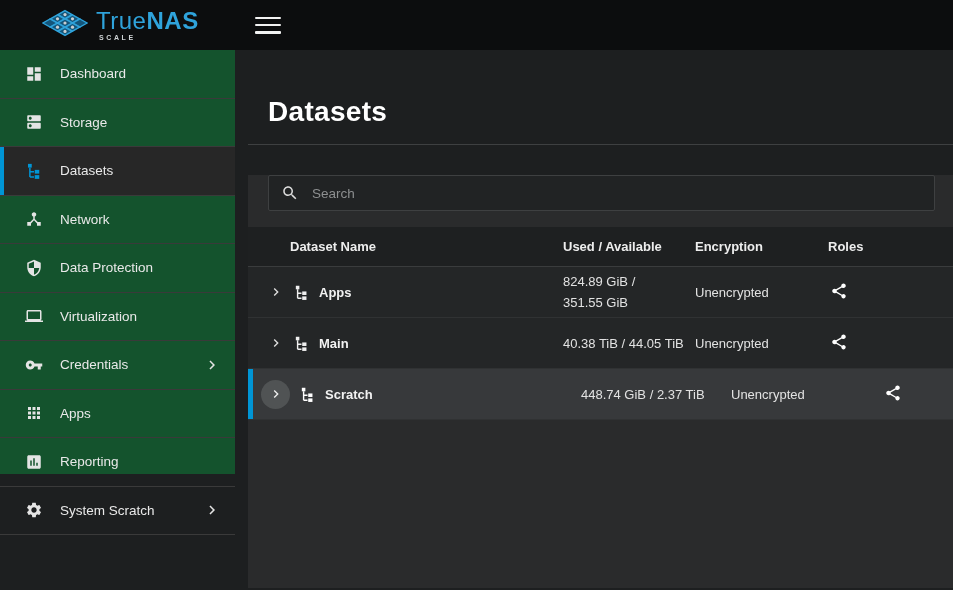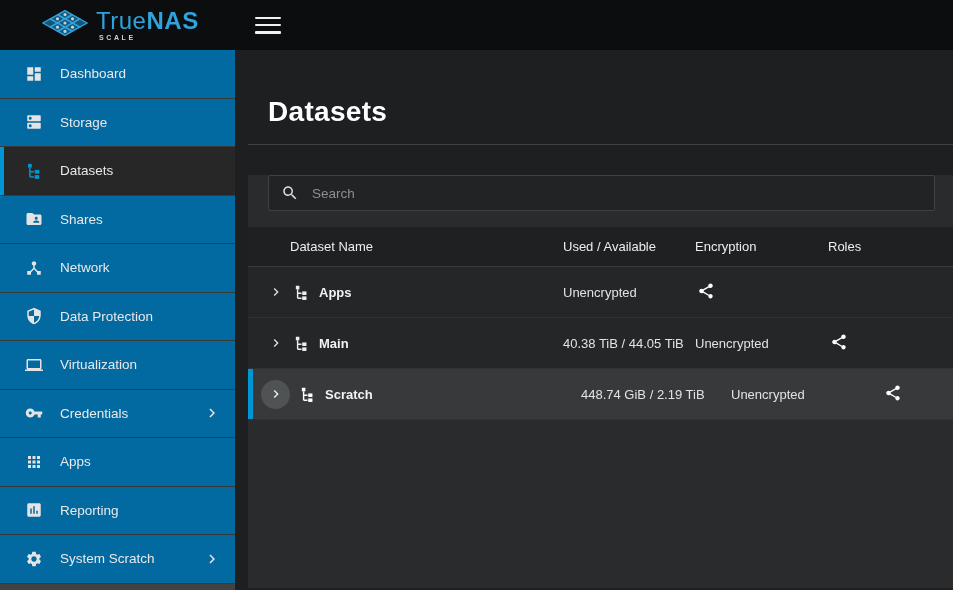--- a/index.html
+++ b/index.html
@@ -17,22 +17,22 @@
   .logo-block{ flex:0 0 235px; display:flex; align-items:center; padding-left:42px; cursor:pointer;}
   .logo-text{ margin-left:8px; line-height:1; }
   .logo-line{ font-size:24px; color:#2fa3db; letter-spacing:.5px;}
   .logo-line .lt-reg{ font-weight:400; }
   .logo-line .lt-bold{ font-weight:700; }
   .logo-sub{ display:block; font-size:7px; letter-spacing:2.6px; color:#cfd3d5; margin:1px 0 0 3px; font-weight:700;}
   .hamburger{ margin-left:20px; width:26px; height:17px; display:flex; flex-direction:column; justify-content:space-between; cursor:pointer;}
   .hamburger span{ display:block; height:2.6px; width:26px; background:#f2f2f2; border-radius:1px;}
   
   .sidebar{
-    position:absolute; top:50px; left:0; width:235px; height:540px;
-    background:#0369a1; display:flex; flex-direction:column;
+    position:absolute; top:50px; left:0; width:235px; height:424px;
+    background:#14532d; display:flex; flex-direction:column;
   }
   .nav-item{
     position:relative; flex:0 0 48.5px; display:flex; align-items:center;
     padding-left:25px; border-bottom:1px solid #3a3a3a; cursor:pointer;
   }
   .nav-item .nicon{ width:18px; height:18px; display:flex; align-items:center; justify-content:center; }
   .nav-item .nicon svg{ width:18px; height:18px; fill:#e4e4e4; }
   .nav-item .nlabel{ margin-left:17px; font-size:13.5px; color:#e9e9e9; }
   .nav-item.selected::before{
     content:""; position:absolute; left:0; top:0; bottom:0; width:4px; background:#0095d5;
@@ -58,21 +58,21 @@
     color:#e8e8e8; font-size:13.5px; font-family:"Liberation Sans", sans-serif;
   }
   .search-input::placeholder{ color:#8d8f90; opacity:1; }
   
   .dtable{ margin-top:16px; }
   .thead, .trow{
     display:grid; grid-template-columns:315px 132px 133px 1fr; align-items:center;
   }
   .thead{
     height:40px; background:#1e2021; border-bottom:1px solid #3a3c3d;
-    font-size:13px; font-weight:400; color:#ededed;
+    font-size:13px; font-weight:700; color:#ededed;
   }
   .thead .hc-name{ padding-left:42px; }
   .trow{ position:relative; height:51px; background:#242627; border-bottom:1px solid #303233; cursor:pointer;}
   .trow.selected{ background:#37393b;gap:18px; }
   .trow.selected::before{
     content:""; position:absolute; left:0; top:0; bottom:0; width:5px; background:#0095d5;
   }
   .cell-name{ display:flex; align-items:center; padding-left:20px; }
   .expander{ width:16px; height:16px; display:flex; align-items:center; justify-content:center; cursor:pointer; flex:0 0 auto;}
   .expander svg{ width:16px; height:16px; fill:#e0e0e0; }
@@ -159,28 +159,20 @@
       <svg viewBox="0 0 24 24">
         <rect x="4" y="2.5" width="5" height="5" fill="#0095d5"></rect>
         <path d="M6.5 7.5 V20 M6.5 13 H12 M6.5 20 H12" stroke="#0095d5" stroke-width="2" fill="none"></path>
         <rect x="13" y="10.5" width="6" height="5" fill="#0095d5"></rect>
         <rect x="13" y="17.5" width="6" height="5" fill="#0095d5"></rect>
       </svg>
     </span>
     <span class="nlabel">Datasets</span>
   </div>
 
-  <div class="nav-item">
-    <span class="nicon">
-      <svg viewBox="0 0 24 24">
-          <path d="M20 6h-8l-2-2H4c-1.1 0-2 .9-2 2v12c0 1.1.9 2 2 2h16c1.1 0 2-.9 2-2V8c0-1.1-.9-2-2-2zm-5 3c1.1 0 2 .9 2 2s-.9 2-2 2-2-.9-2-2 .9-2 2-2zm4 8h-8v-1c0-1.33 2.67-2 4-2s4 .67 4 2v1z"></path>
-        </svg>
-    </span>
-    <span class="nlabel">Shares</span>
-  </div>
 
   <div class="nav-item">
     <span class="nicon">
       <svg viewBox="0 0 24 24">
           <path d="M17 16l-4-4V8.82C14.16 8.4 15 7.3 15 6c0-1.66-1.34-3-3-3S9 4.34 9 6c0 1.3.84 2.4 2 2.82V12l-4 4H3v5h5v-3.05l4-4.2 4 4.2V21h5v-5h-4z"></path>
         </svg>
     </span>
     <span class="nlabel">Network</span>
   </div>
 
@@ -280,20 +272,24 @@
               </svg>
           </span>
           <svg class="ds-icon" viewBox="0 0 24 24">
             <rect x="4" y="2.5" width="5" height="5" fill="#f0f0f0"></rect>
             <path d="M6.5 7.5 V20 M6.5 13 H12 M6.5 20 H12" stroke="#f0f0f0" stroke-width="2" fill="none"></path>
             <rect x="13" y="10.5" width="6" height="5" fill="#f0f0f0"></rect>
             <rect x="13" y="17.5" width="6" height="5" fill="#f0f0f0"></rect>
           </svg>
           <span class="row-name">Apps</span>
         </div>
+        <div class="cell-used">
+          <span>824.89 GiB /</span>
+          <span>351.55 GiB</span>
+        </div>
         <div class="cell-enc">Unencrypted</div>
         <div class="cell-roles">
           <span class="share-btn">
             <svg viewBox="0 0 24 24">
                 <path d="M18 16.08c-.76 0-1.44.3-1.96.77L8.91 12.7c.05-.23.09-.46.09-.7s-.04-.47-.09-.7l7.05-4.11c.54.5 1.25.81 2.04.81 1.66 0 3-1.34 3-3s-1.34-3-3-3-3 1.34-3 3c0 .24.04.47.09.7L8.04 9.81C7.5 9.31 6.79 9 6 9c-1.66 0-3 1.34-3 3s1.34 3 3 3c.79 0 1.5-.31 2.04-.81l7.12 4.16c-.05.21-.08.43-.08.65 0 1.61 1.31 2.92 2.92 2.92 1.61 0 2.92-1.31 2.92-2.92s-1.31-2.92-2.92-2.92z"></path>
               </svg>
           </span>
         </div>
       </div>
 
@@ -334,21 +330,21 @@
           </span>
           <svg class="ds-icon" viewBox="0 0 24 24">
             <rect x="4" y="2.5" width="5" height="5" fill="#ffffff"></rect>
             <path d="M6.5 7.5 V20 M6.5 13 H12 M6.5 20 H12" stroke="#ffffff" stroke-width="2" fill="none"></path>
             <rect x="13" y="10.5" width="6" height="5" fill="#ffffff"></rect>
             <rect x="13" y="17.5" width="6" height="5" fill="#ffffff"></rect>
           </svg>
           <span class="row-name">Scratch</span>
         </div>
         <div class="cell-used">
-          <span>448.74 GiB / 2.19 TiB</span>
+          <span>448.74 GiB / 2.37 TiB</span>
         </div>
         <div class="cell-enc">Unencrypted</div>
         <div class="cell-roles">
           <span class="share-btn">
             <svg viewBox="0 0 24 24">
                 <path d="M18 16.08c-.76 0-1.44.3-1.96.77L8.91 12.7c.05-.23.09-.46.09-.7s-.04-.47-.09-.7l7.05-4.11c.54.5 1.25.81 2.04.81 1.66 0 3-1.34 3-3s-1.34-3-3-3-3 1.34-3 3c0 .24.04.47.09.7L8.04 9.81C7.5 9.31 6.79 9 6 9c-1.66 0-3 1.34-3 3s1.34 3 3 3c.79 0 1.5-.31 2.04-.81l7.12 4.16c-.05.21-.08.43-.08.65 0 1.61 1.31 2.92 2.92 2.92 1.61 0 2.92-1.31 2.92-2.92s-1.31-2.92-2.92-2.92z"></path>
               </svg>
           </span>
         </div>
       </div>

